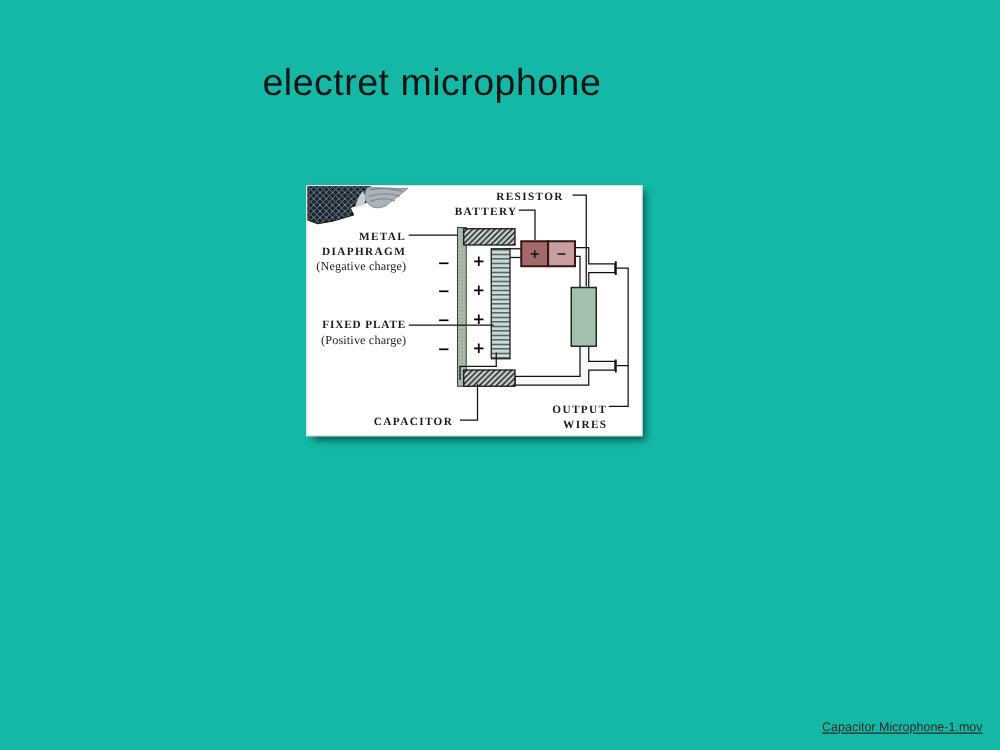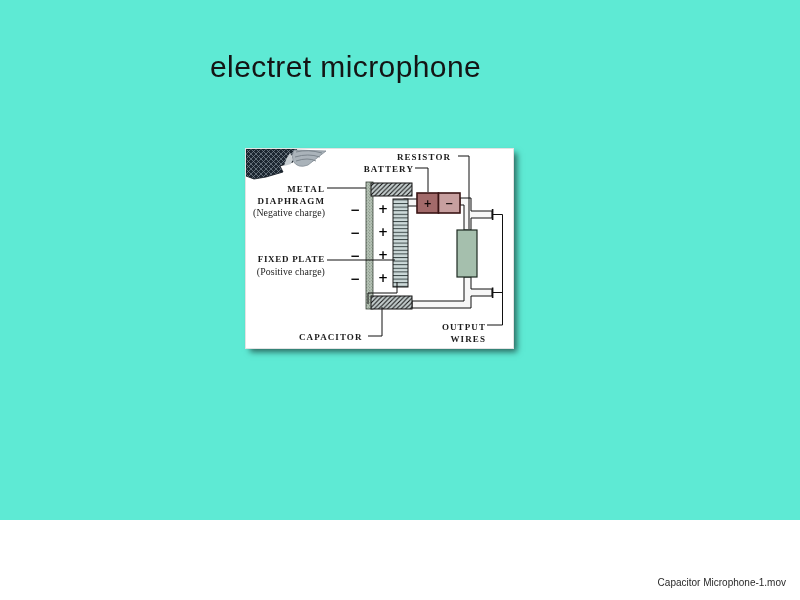--- a/index.html
+++ b/index.html
@@ -1,20 +1,20 @@
 <!DOCTYPE html>
 <html><head>
 <meta charset="utf-8">
 <style>
   html,body{margin:0;padding:0;background:#ffffff;width:800px;height:600px;overflow:hidden;}
-  .slide{position:relative;width:800px;height:520px;background:#5eead4;font-family:"Liberation Sans",sans-serif;}
+  .slide{position:relative;width:800px;height:600px;background:#14b8a6;font-family:"Liberation Sans",sans-serif;}
   .title{position:absolute;left:210px;top:50px;margin:0;font-family:"Liberation Sans",sans-serif;
          font-size:30px;font-weight:400;letter-spacing:.4px;color:#141414;}
   .caption{position:absolute;right:14px;top:577px;font-family:"Liberation Sans",sans-serif;
-           font-size:10px;color:#2a2a2a;}
+           font-size:10px;color:#2a2a2a;text-decoration:underline;}
   .diagram-card{position:absolute;left:222px;top:148px;width:267px;height:199px;background:#ffffff;
                 border:1px solid #e3e3e3;box-sizing:content-box;
                 box-shadow:4px 4px 6px -1px rgba(0,0,0,0.55);margin-left:23px;}
   .diagram-card svg{display:block;}
   .lbl{font-family:"Liberation Serif",serif;font-weight:bold;font-size:9px;letter-spacing:1.1px;fill:#1b1b1b;}
   .lbl2{font-family:"Liberation Serif",serif;font-weight:bold;font-size:9px;letter-spacing:0.7px;fill:#1b1b1b;}
   .paren{font-family:"Liberation Serif",serif;font-weight:normal;font-size:9.8px;letter-spacing:0.1px;fill:#1b1b1b;}
   .sign{font-family:"DejaVu Sans",sans-serif;font-weight:bold;font-size:12px;fill:#000;}
   .bsign{font-family:"DejaVu Sans",sans-serif;font-weight:bold;font-size:10px;fill:#120808;}
   .wire{fill:#f7f7f7;stroke:#111;stroke-width:1;}

